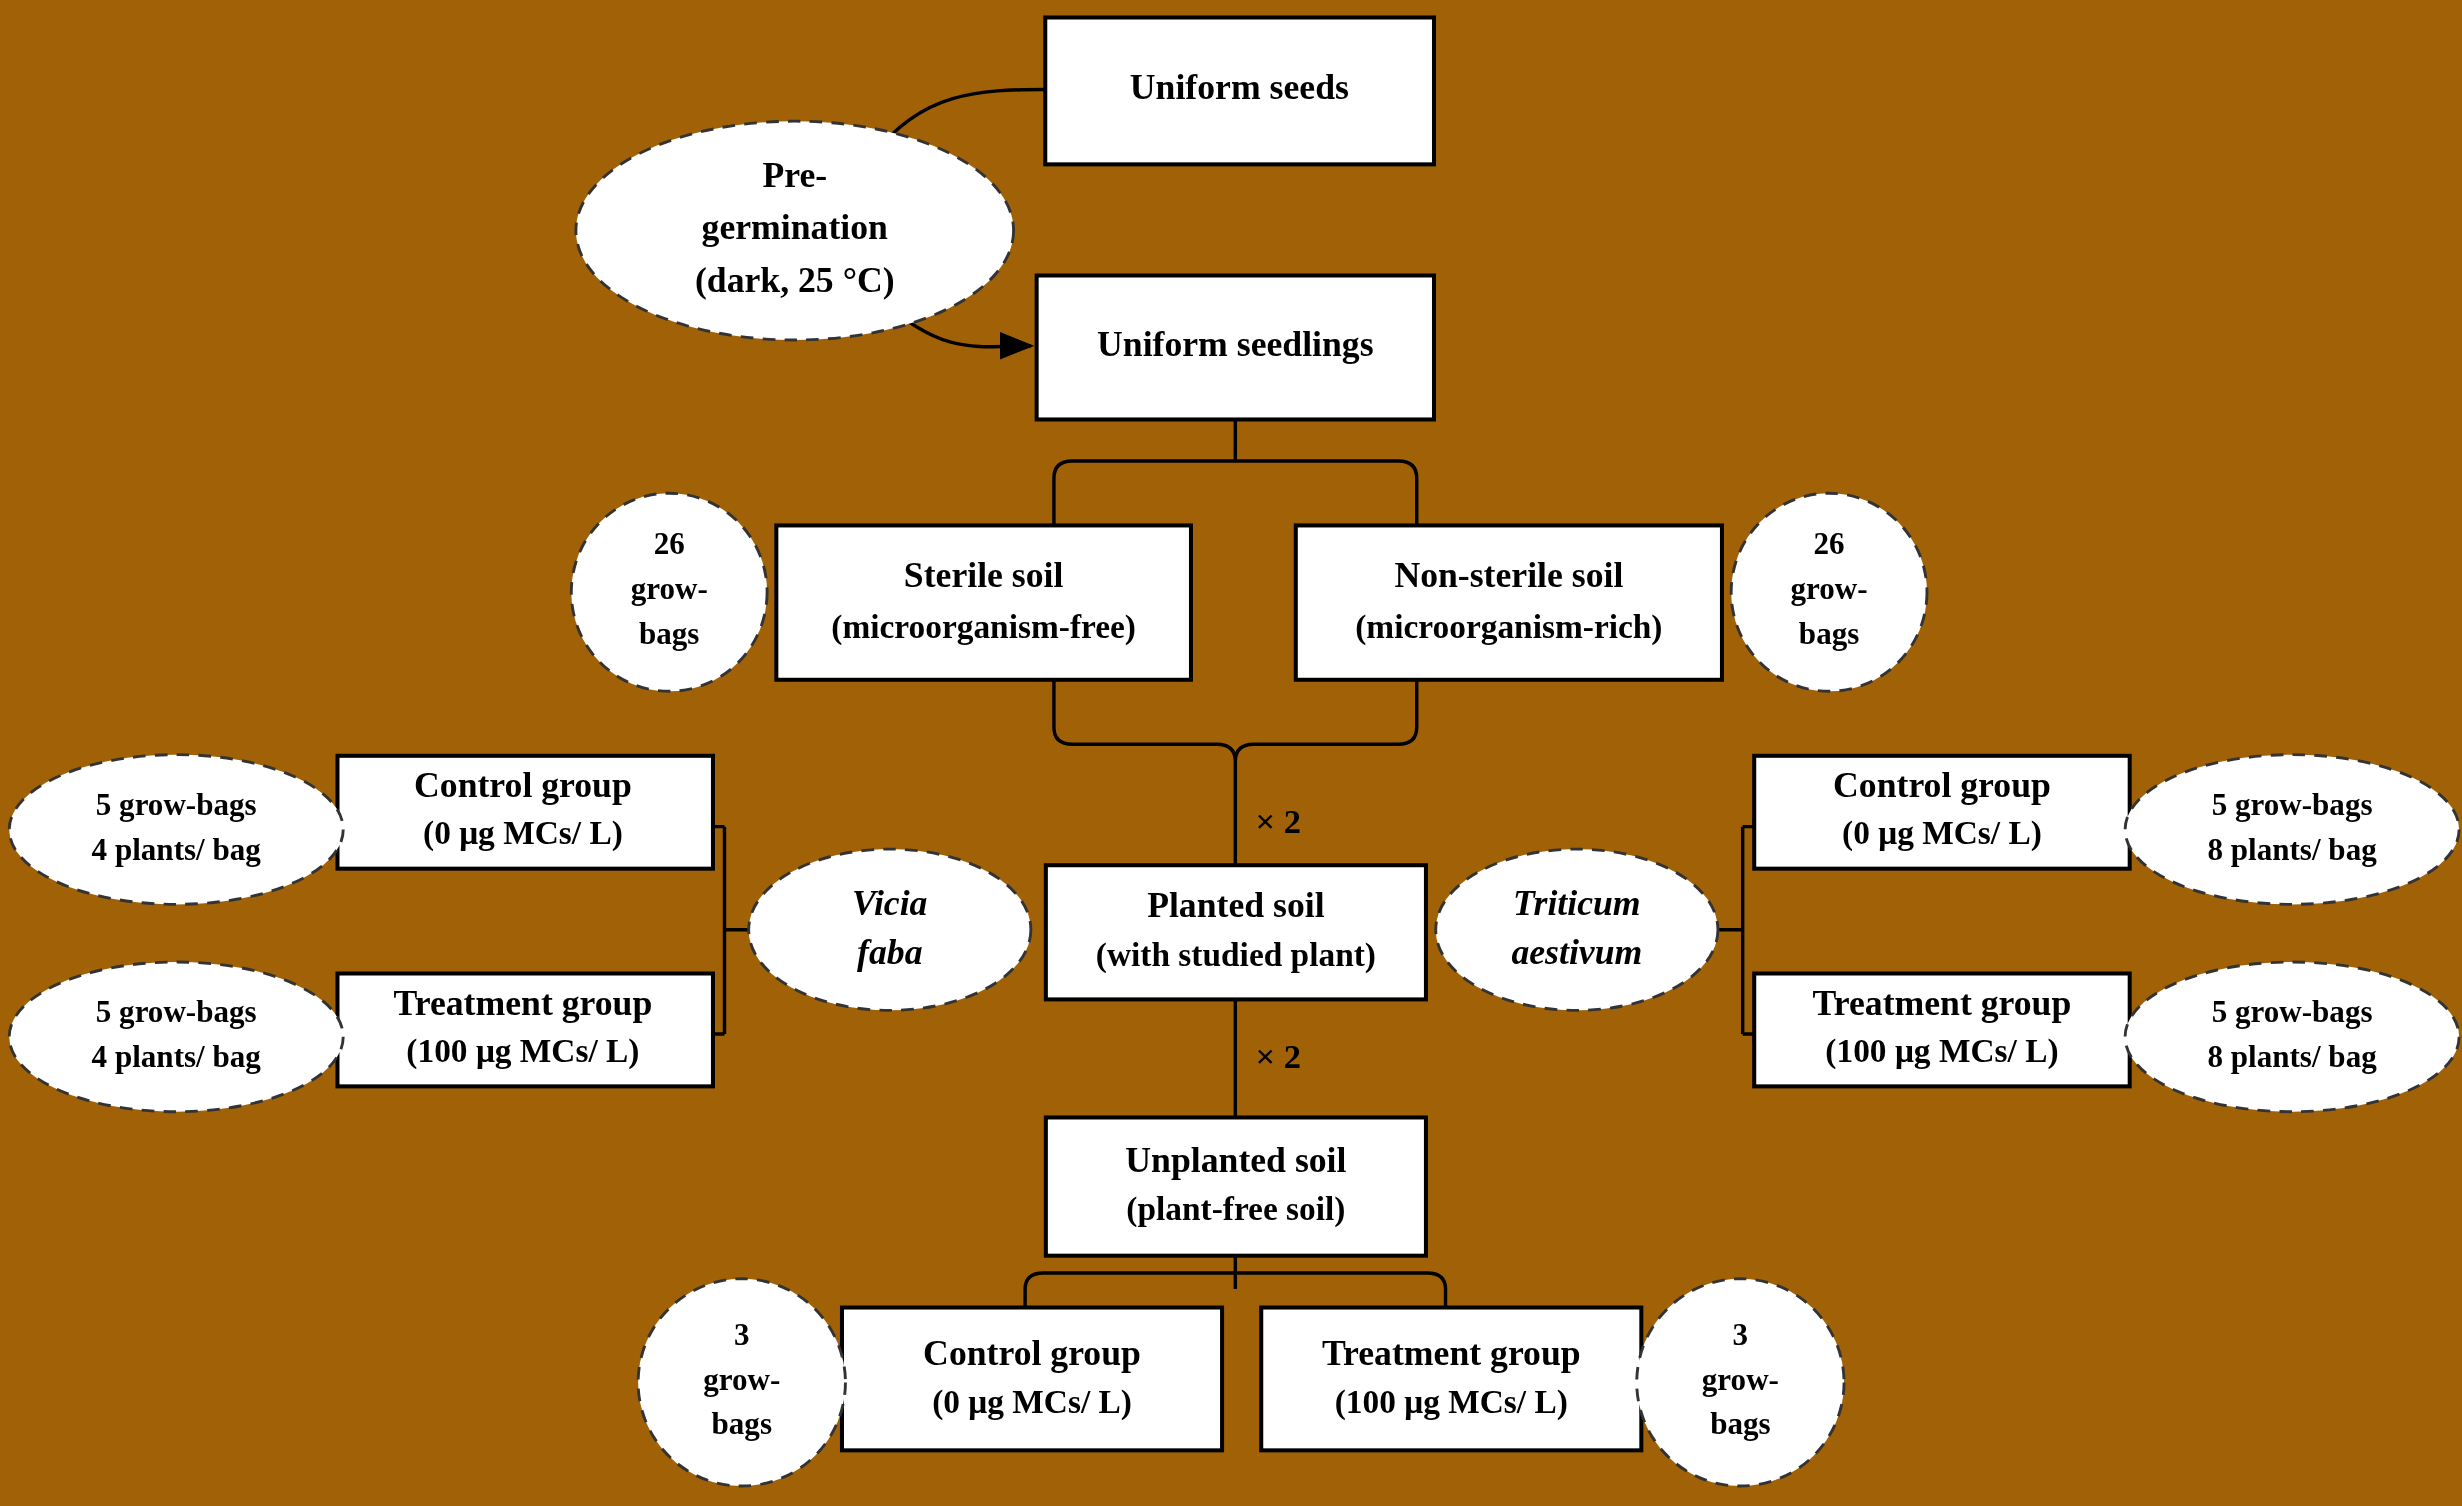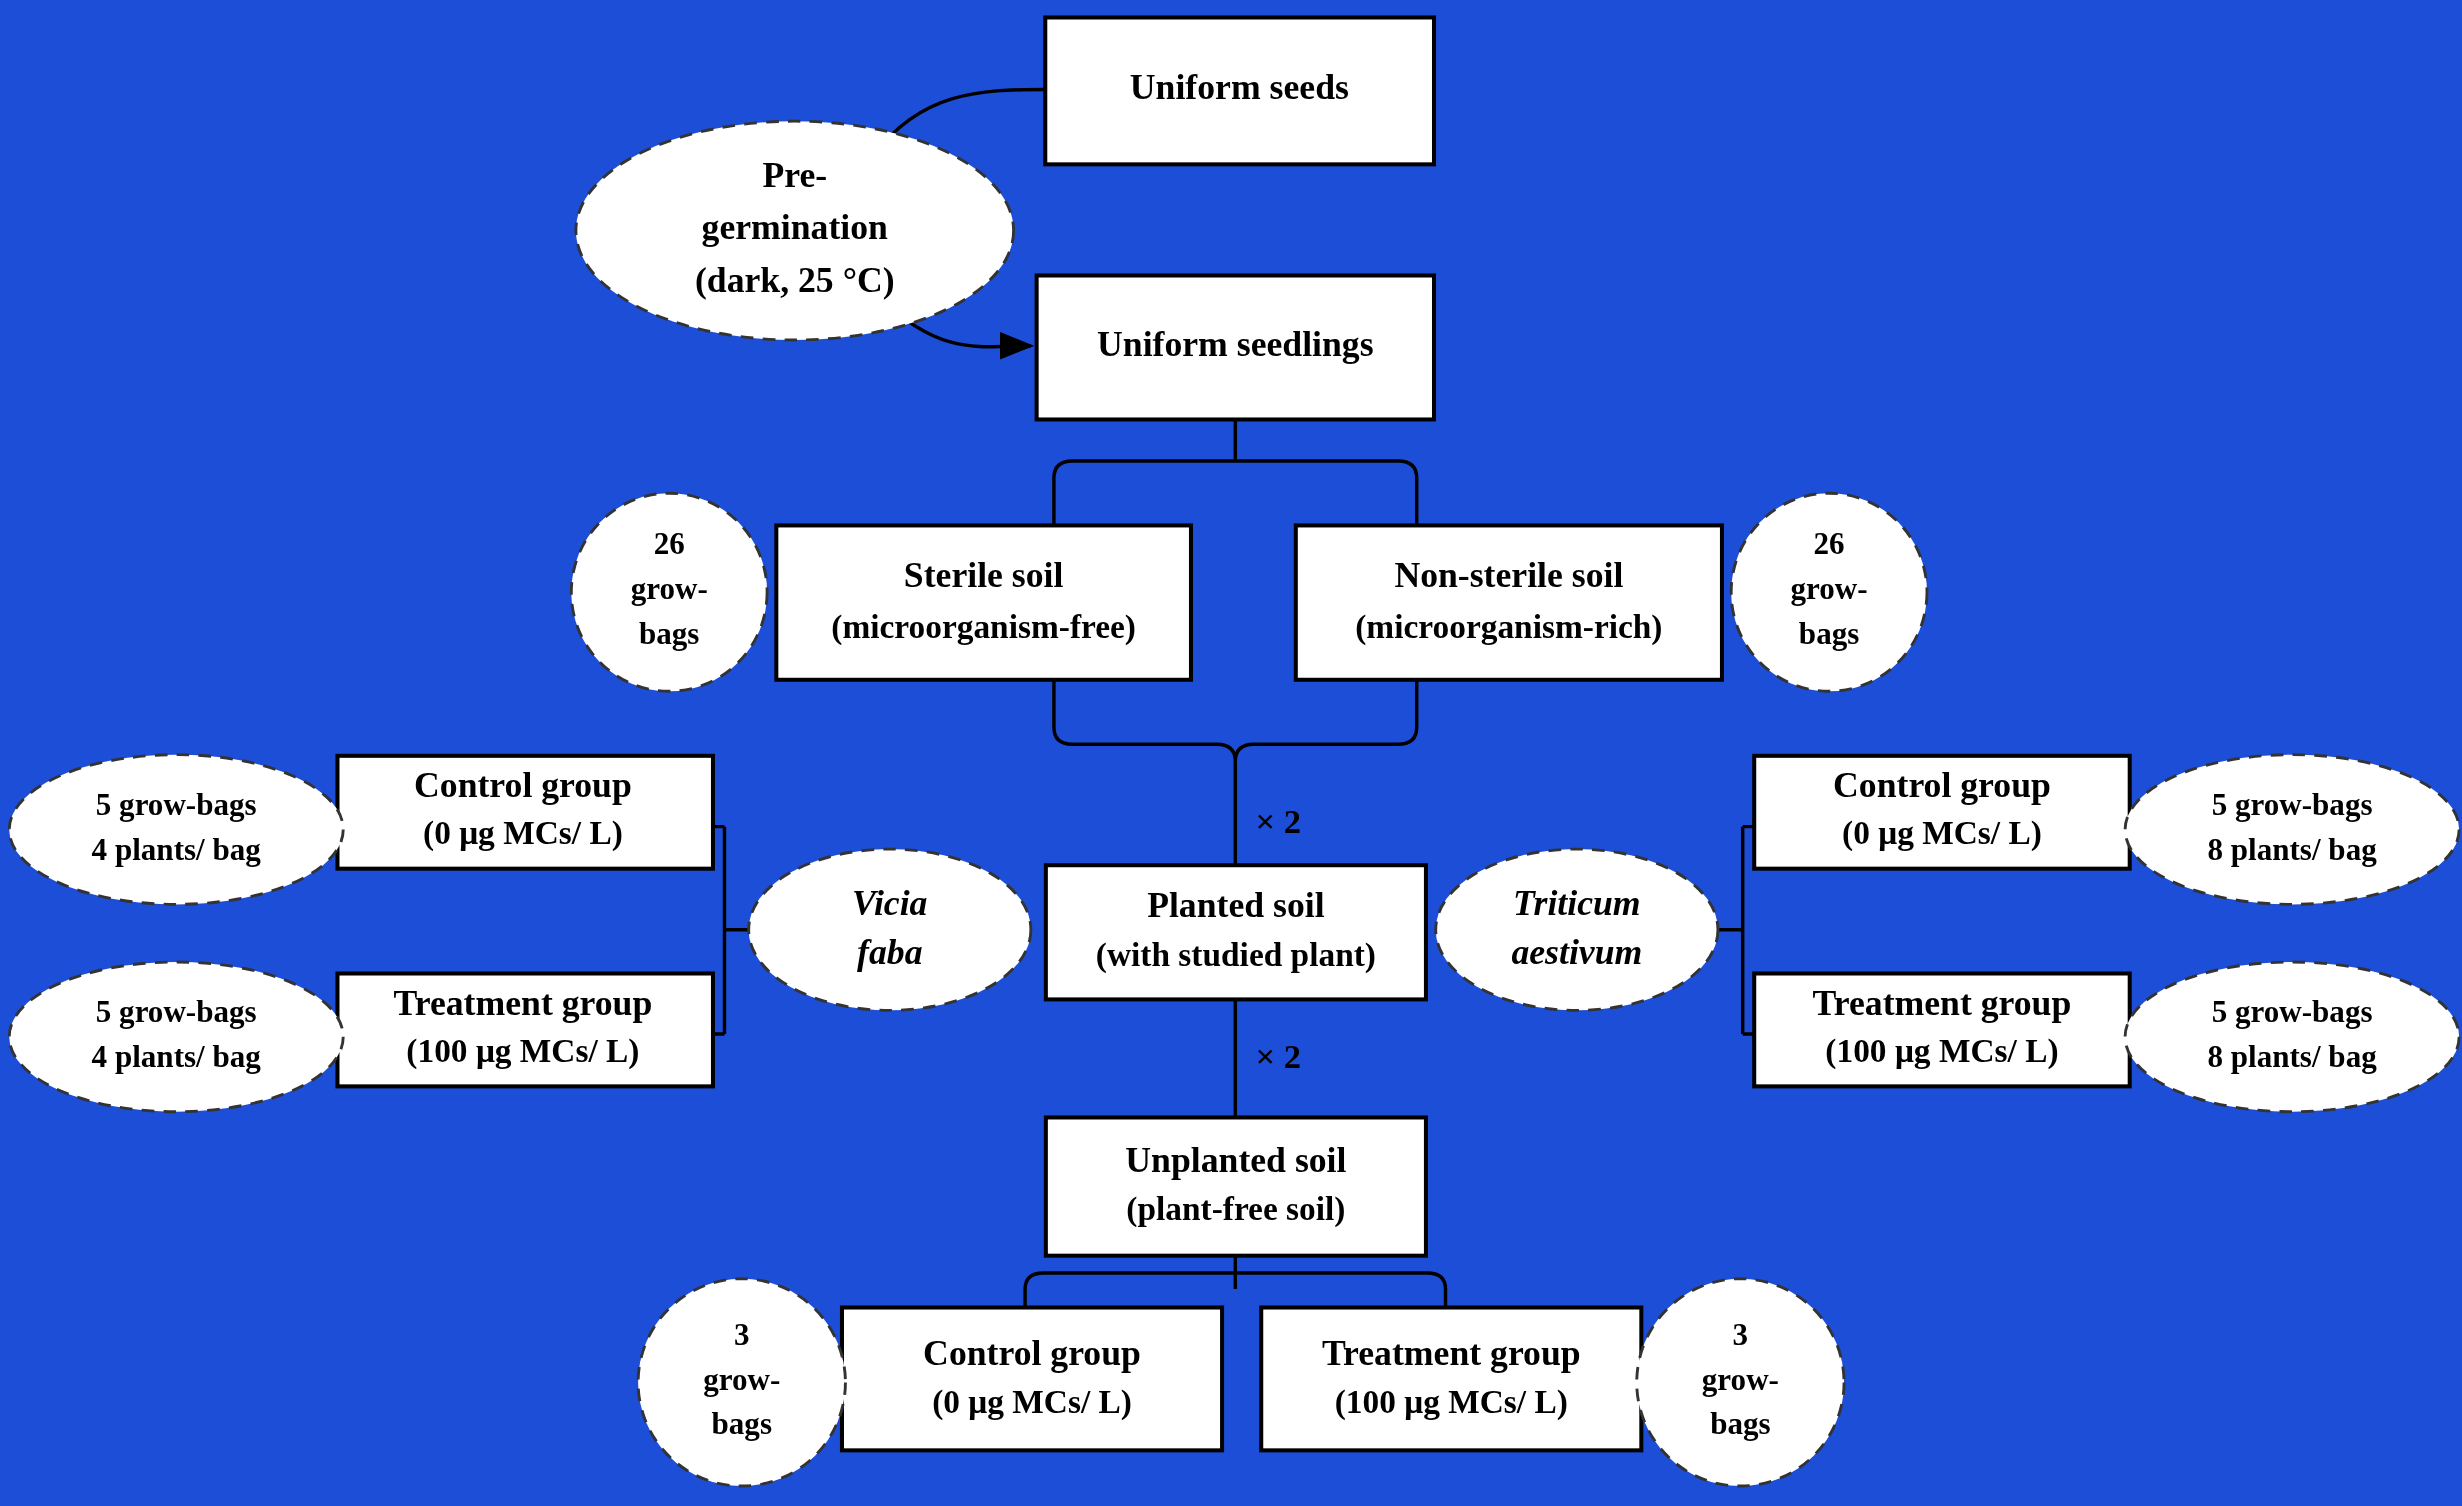--- a/index.html
+++ b/index.html
@@ -4,21 +4,21 @@
 <style>
   html, body {
     margin: 0;
     padding: 0;
     background: #ffffff;
   }
   #root {
     position: relative;
     width: 2462px;
     height: 1507px;
-    background: #1d4ed8;
+    background: #a16207;
     font-family: "Liberation Serif", "DejaVu Serif", serif;
     overflow: hidden;
   }
   svg.flow {
     position: absolute;
     top: 0; left: 0;
     width: 2462px;
     height: 1507px;
   }
   .node-box {

